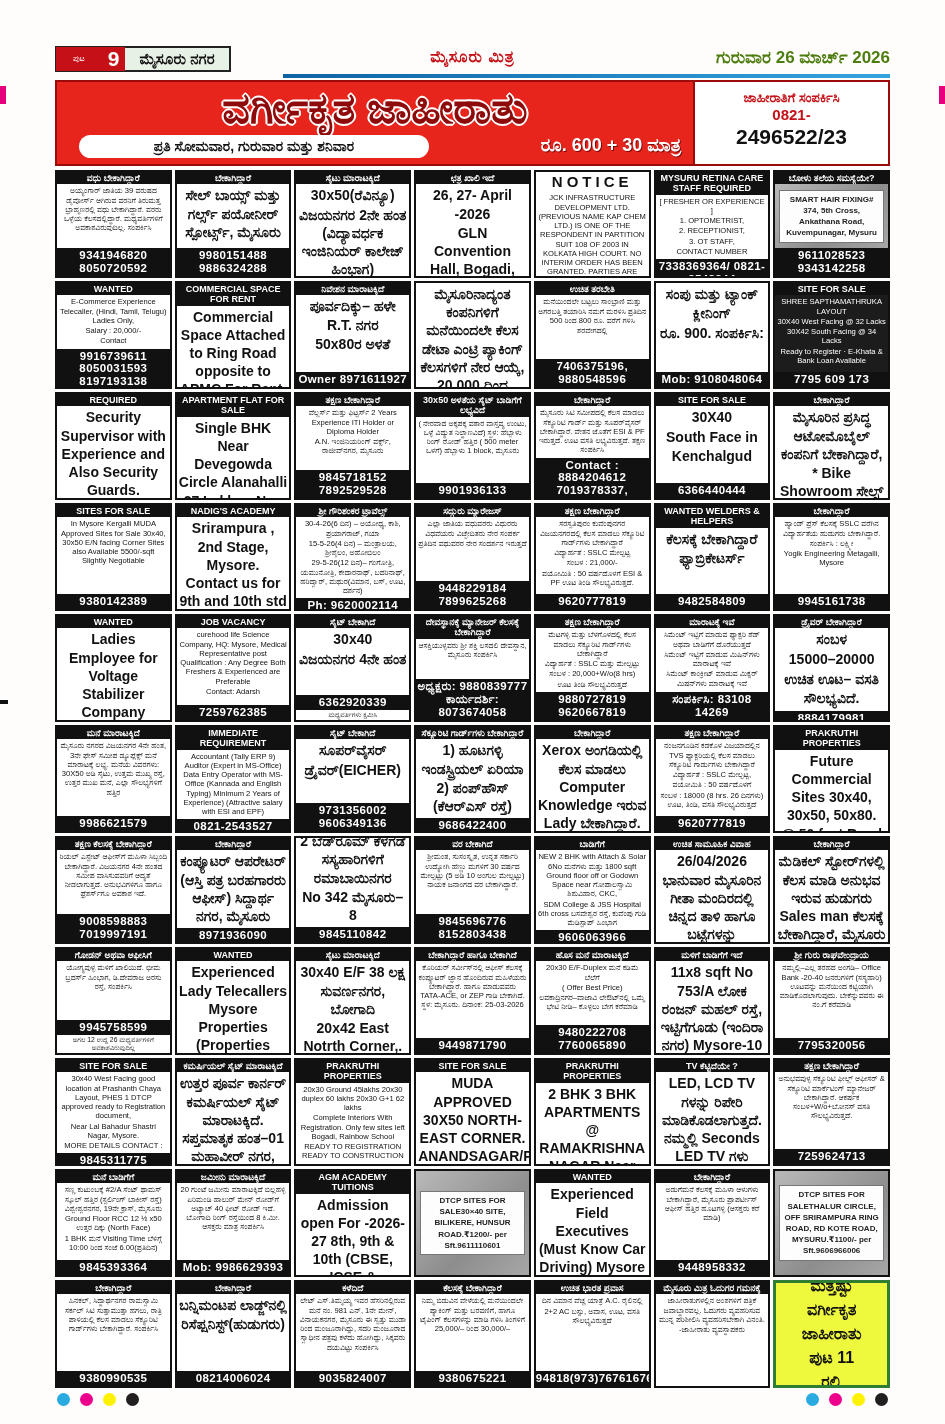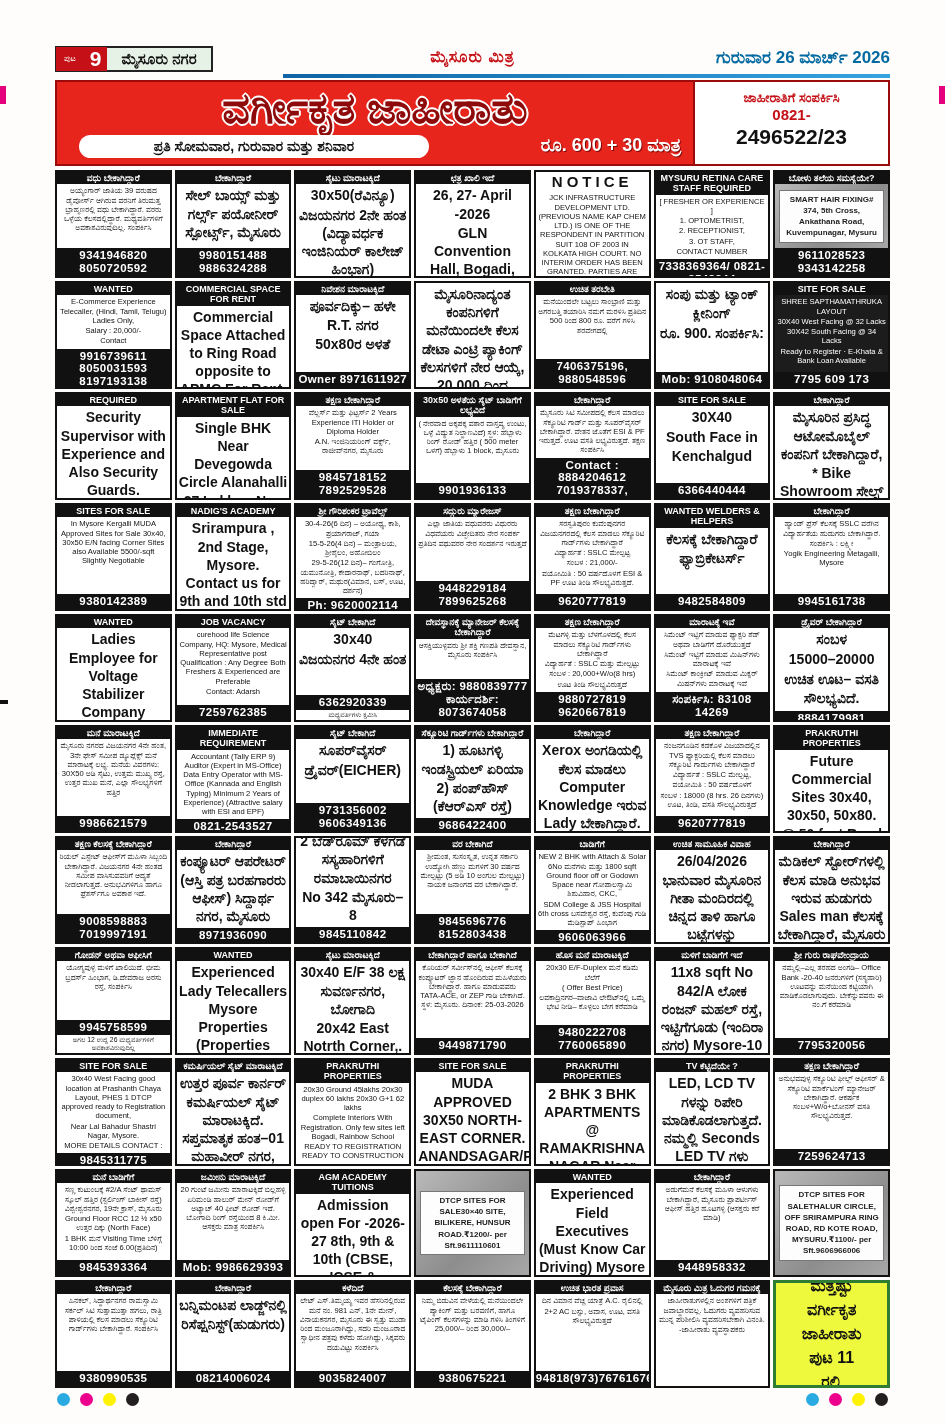--- a/index.html
+++ b/index.html
@@ -1,25 +1,25 @@
 <!DOCTYPE html>
 <html><head>
 <meta charset="utf-8">
 <style>
   * { margin:0; padding:0; box-sizing:border-box; }
   html,body { font-family:"Liberation Sans","DejaVu Sans",sans-serif; background:#888; }
   .page { position:relative; width:945px; height:1424px; margin:0 auto; background:#fffdfb; overflow:hidden; }
   
   .topbar { position:absolute; top:46px; left:55px; right:55px; height:28px; }
   .pgbox { position:absolute; left:0; top:0; height:26px; display:flex; align-items:stretch; border:1px solid #222; }
-  .pglabel { background:#c41016; color:#fff; font-size:8px; display:flex; align-items:center; padding:0 8px; }
+  .pglabel { background:#c41016; color:#fff; font-size:8px; display:flex; align-items:center; padding:0 17px; }
   .pgnum { background:#c41016; color:#fff; font-size:21px; font-weight:bold; padding:0 6px; display:flex; align-items:center; }
   .section { background:#e7f2e6; border:1px solid #222; border-left:none; color:#111; font-weight:bold; font-size:15px; padding:0 14px; display:flex; align-items:center; }
   .masthead { position:absolute; left:50%; transform:translateX(-50%); top:2px; color:#c41016; font-weight:bold; font-size:16px; letter-spacing:1px; }
-  .dateline { position:absolute; right:0; top:2px; font-weight:bold; font-size:17px; color:#0369a1; }
+  .dateline { position:absolute; right:0; top:2px; font-weight:bold; font-size:17px; color:#4d7c0f; }
   .blueline { position:absolute; top:74px; left:283px; right:55px; height:4px; background:linear-gradient(90deg,#0e63a4,#35a3e0); }
   
   .banner { position:absolute; top:80px; left:55px; right:55px; height:86px; background:#e8251d; border:2px solid #9c0b0b; display:flex; }
   .banner-left { flex:1; position:relative; }
   .banner-title { text-align:center; font-size:43px; font-weight:bold; color:#8f0b0b; margin-top:2px;
     text-shadow:-2px 0 #fff,2px 0 #fff,0 -2px #fff,0 2px #fff,-1px -1px #fff,1px 1px #fff,-1px 1px #fff,1px -1px #fff; }
   .banner-sub { position:absolute; bottom:6px; left:22px; width:55%; background:#fff; border-radius:14px; text-align:center; font-weight:bold; font-size:14px; color:#111; padding:3px 0; }
   .banner-price { position:absolute; bottom:8px; right:12px; color:#fff; font-weight:bold; font-size:18px; text-shadow:1px 1px #7a0808; }
   .banner-contact { width:195px; background:#fff; border-left:2px solid #9c0b0b; text-align:center; padding-top:8px; }
   .bc-l1 { color:#c41016; font-weight:bold; font-size:13px; }
@@ -427,21 +427,21 @@
           <span class="bl">ಪ್ರತಿದಿನ ವಧುವರರ ನೇರ ಸಂದರ್ಶನ ಇರುತ್ತದೆ</span>
         </div>
         <div class="ad-p">
           <div>9448229184</div>
           <div>7899625268</div>
         </div>
       </div>
       <div class="ad" style="grid-area: 5 / 4;">
         <div class="ad-h">ದೇವಸ್ಥಾನಕ್ಕೆ ಮ್ಯಾನೇಜರ್ ಕೆಲಸಕ್ಕೆ ಬೇಕಾಗಿದ್ದಾರೆ</div>
         <div class="ad-b">
-          <span class="bl">ಆಸಕ್ತಿಯುಳ್ಳವರು ಶ್ರೀ ಶಕ್ತಿ ಗಣಪತಿ ದೇವಸ್ಥಾನ, ಮೈಸೂರು ಸಂಪರ್ಕಿಸಿ</span>
+          <span class="bl">ಆಸಕ್ತಿಯುಳ್ಳವರು ಶ್ರೀ ಶಕ್ತಿ ಲಸದಲಿ ದೇವಸ್ಥಾನ, ಮೈಸೂರು ಸಂಪರ್ಕಿಸಿ</span>
         </div>
         <div class="ad-p">
           <div>ಅಧ್ಯಕ್ಷರು: 9880839777</div>
           <div>ಕಾರ್ಯದರ್ಶಿ: 8073674058</div>
         </div>
       </div>
       <div class="ad big" style="grid-area: 6 / 4;">
         <div class="ad-h">ಸೆಕ್ಯೂರಿಟಿ ಗಾರ್ಡ್‌ಗಳು ಬೇಕಾಗಿದ್ದಾರೆ</div>
         <div class="ad-b">
           <span class="bl">1) ಹೂಟಗಳ್ಳಿ ಇಂಡಸ್ಟ್ರಿಯಲ್ ಏರಿಯಾ</span>
@@ -662,21 +662,21 @@
       <div class="ad big" style="grid-area: 7 / 6;">
         <div class="ad-h">ಉಚಿತ ಸಾಮೂಹಿಕ ವಿವಾಹ</div>
         <div class="ad-b">
           <span class="bl">26/04/2026 ಭಾನುವಾರ ಮೈಸೂರಿನ ಗೀತಾ ಮಂದಿರದಲ್ಲಿ ಚಿನ್ನದ ತಾಳಿ ಹಾಗೂ ಬಟ್ಟೆಗಳನ್ನು ನೀಡಲಾಗುವುದು</span>
           <span class="bl">ಅಷ್ಟಕ್ಷರು ಕಸ್ತೂರಿ ಚಂದ್ರು</span>
         </div>
       </div>
       <div class="ad big" style="grid-area: 8 / 6;">
         <div class="ad-h">ಮಳಿಗೆ ಬಾಡಿಗೆಗೆ ಇದೆ</div>
         <div class="ad-b">
-          <span class="bl">11x8 sqft No 842/A ಲೋಕ ರಂಜನ್ ಮಹಲ್ ರಸ್ತೆ, ಇಟ್ಟಿಗೆಗೂಡು (ಇಂದಿರಾ ನಗರ) Mysore-10</span>
+          <span class="bl">11x8 sqft No 753/A ಲೋಕ ರಂಜನ್ ಮಹಲ್ ರಸ್ತೆ, ಇಟ್ಟಿಗೆಗೂಡು (ಇಂದಿರಾ ನಗರ) Mysore-10</span>
           <span class="bl">V.S ಪದ್ಮನಾಭನ್</span>
         </div>
         <div class="ad-p">
           <div>9844623669</div>
         </div>
       </div>
       <div class="ad big" style="grid-area: 9 / 6;">
         <div class="ad-h">TV ಕೆಟ್ಟಿದೆಯೇ ?</div>
         <div class="ad-b">
           <span class="bl">LED, LCD TV ಗಳನ್ನು ರಿಪೇರಿ ಮಾಡಿಕೊಡಲಾಗುತ್ತದೆ. ನಮ್ಮಲ್ಲಿ Seconds LED TV ಗಳು ದೊರೆಯುತ್ತವೆ.</span>

